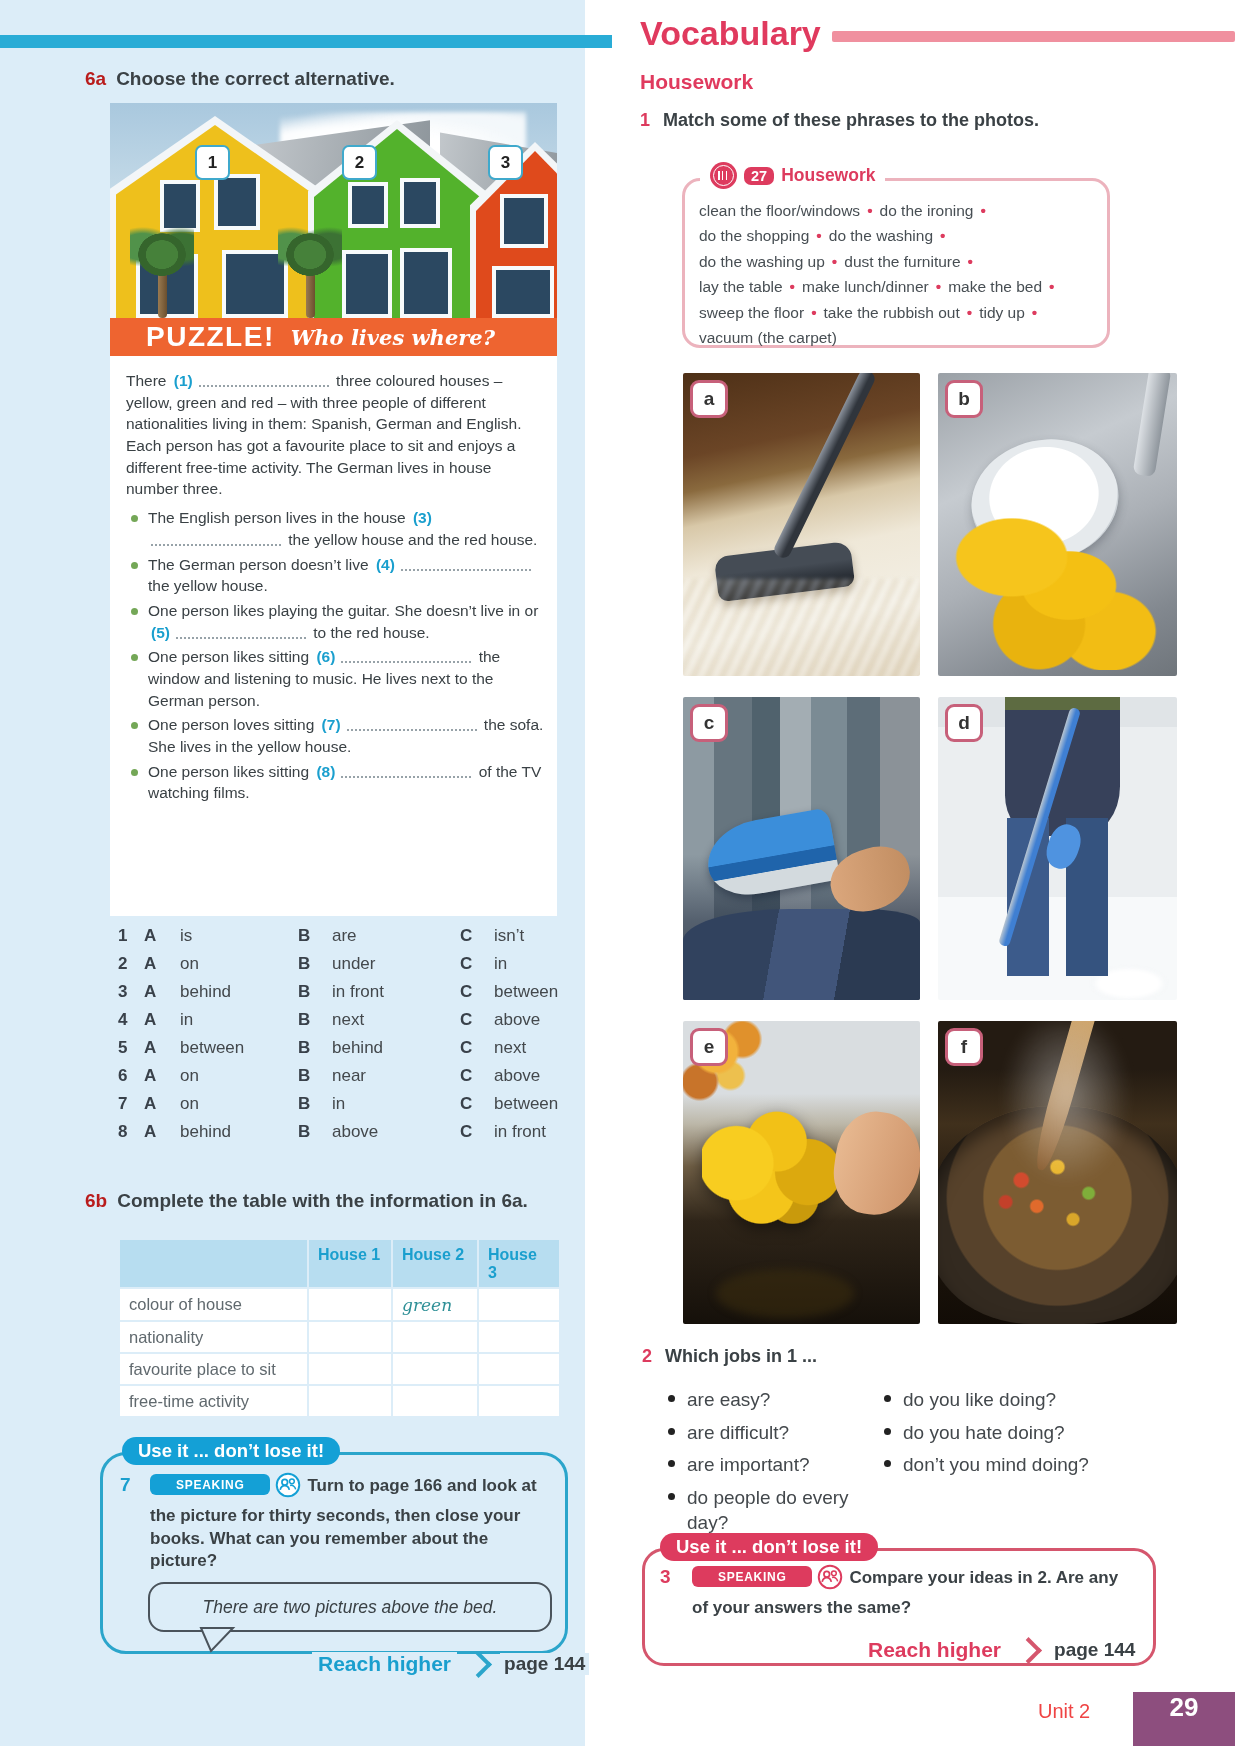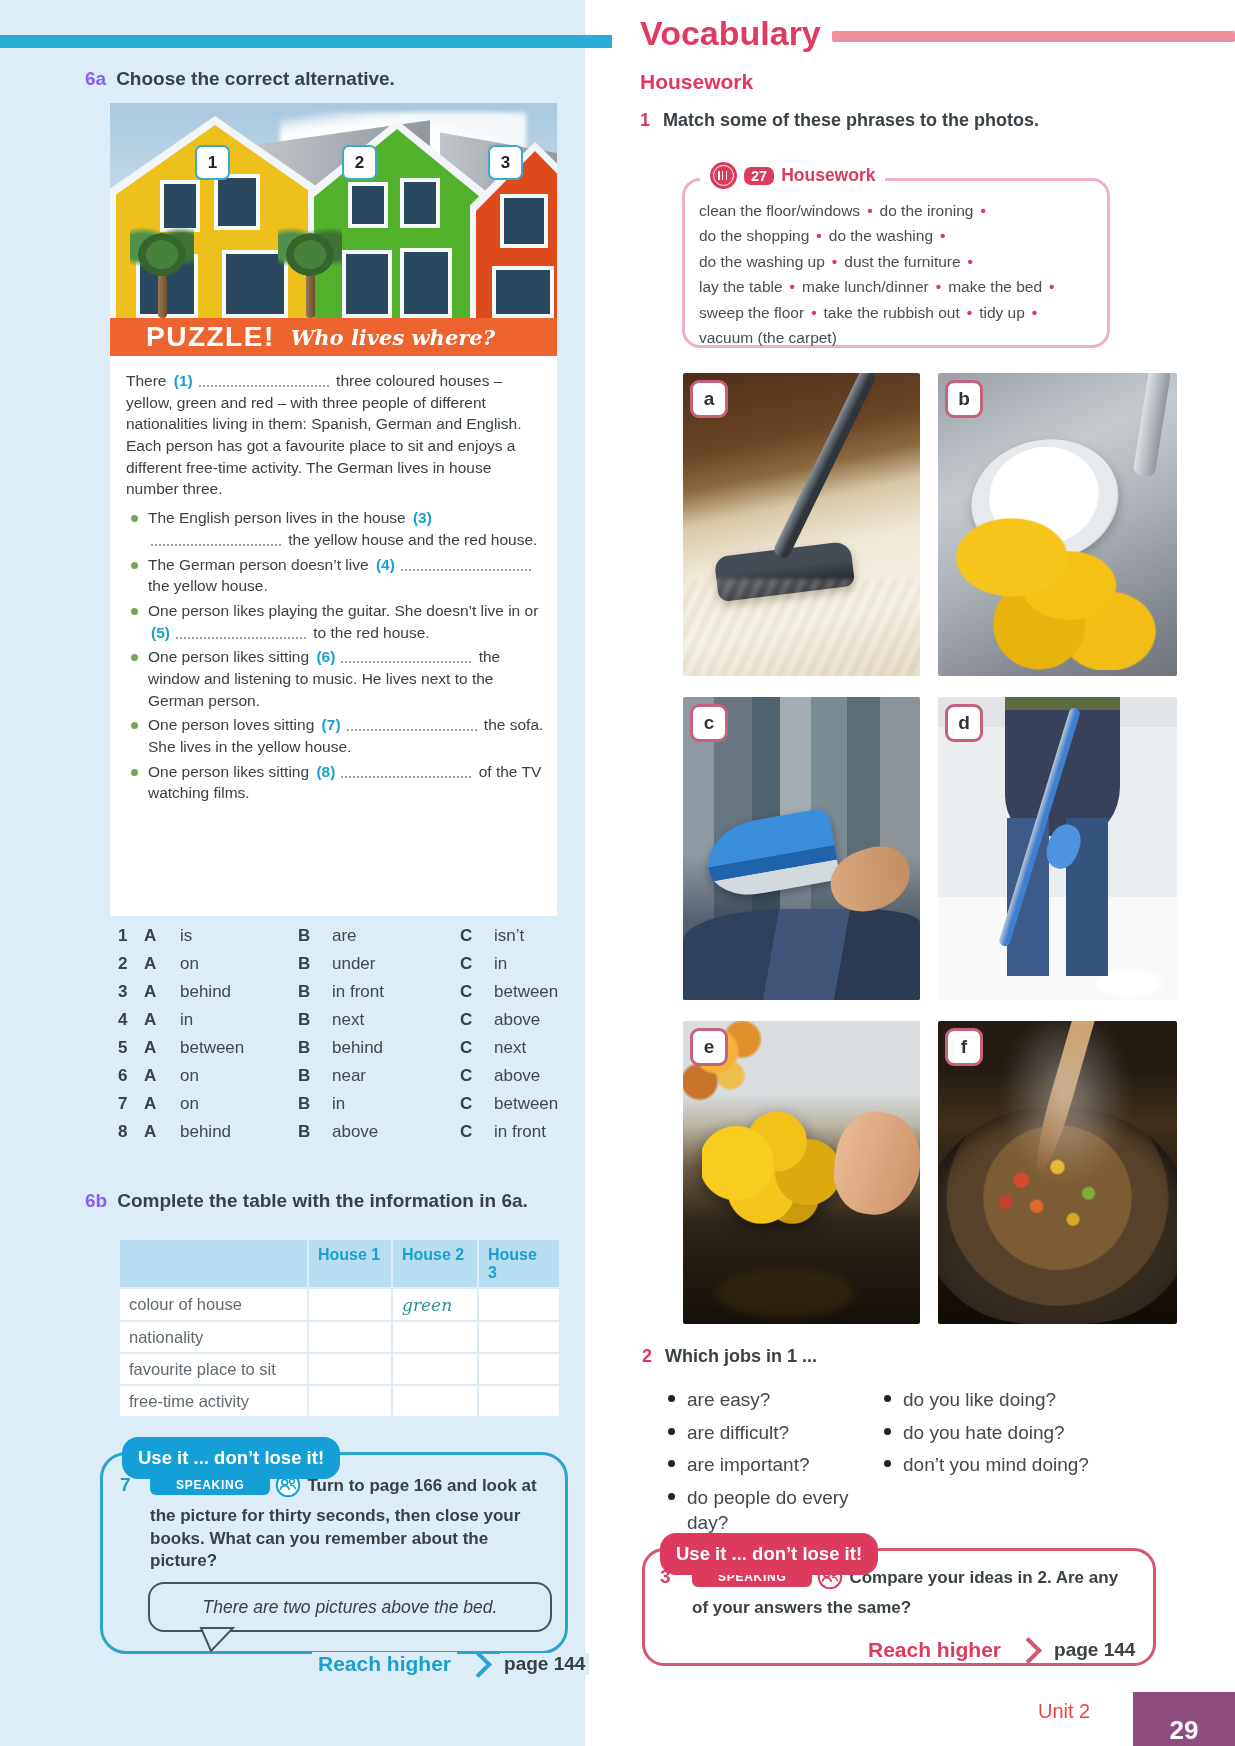--- a/index.html
+++ b/index.html
@@ -4,21 +4,21 @@
 <style>
   html,body{margin:0;padding:0;background:#fff;}
   body{width:1235px;height:1746px;position:relative;overflow:hidden;
        font-family:"Liberation Sans",sans-serif;color:#3a4145;}
 
   
   #left-panel{position:absolute;left:0;top:0;width:585px;height:1746px;background:#dcedf8;}
   #teal-bar{position:absolute;left:0;top:35px;width:612px;height:13px;background:#29acd6;}
 
   .exhead{position:absolute;font-size:19px;font-weight:700;color:#3a4145;}
-  .exnum{color:#8b5cf6;font-weight:700;margin-right:10px;}
+  .exnum{color:#b91c1c;font-weight:700;margin-right:10px;}
 
   
   #houses{position:absolute;left:110px;top:103px;width:447px;height:215px;overflow:hidden;
           background:linear-gradient(180deg,#a9c8de 0%,#c6dbe8 45%,#e2eaf0 100%);}
   #houses::before{content:"";position:absolute;left:38%;top:4%;width:55%;height:34%;
           background:radial-gradient(ellipse at 30% 50%,rgba(255,255,255,.95) 0 40%,transparent 70%),
                      radial-gradient(ellipse at 70% 40%,rgba(255,255,255,.85) 0 45%,transparent 75%);
           filter:blur(2px);}
   .roofg{position:absolute;background:linear-gradient(100deg,#c2c7cb,#8d959b);}
   .house{position:absolute;bottom:0;}
@@ -63,21 +63,21 @@
            grid-template-columns:187px 82px 84px 80px;gap:2px;}
   #table6b>div{box-sizing:border-box;padding:6px 9px 5px;}
   .tb-h{background:#b7ddf0;color:#1a9fce;font-weight:700;font-size:16px;}
   .tb-l{background:#fff;color:#60696e;font-size:16.5px;}
   .tb-c{background:#fff;min-height:29px;}
   .tb-hand{font-family:"DejaVu Serif",serif;font-style:italic;color:#2e8f96;font-size:17px;}
 
   
   .uibox{position:absolute;border-radius:26px;}
   #uibox-l{left:100px;top:1452px;width:462px;height:196px;border:3px solid #2ba5cb;}
-  .uipill{position:absolute;color:#fff;font-size:18.5px;font-weight:700;padding:10px 16px;border-radius:16px;z-index:3;}
+  .uipill{position:absolute;color:#fff;font-size:18.5px;font-weight:700;padding:3px 16px;border-radius:16px;z-index:3;}
   #uipill-l{left:122px;top:1437px;background:#14a0d6;}
   #ex7{position:absolute;left:120px;top:1472px;width:428px;font-size:17px;font-weight:700;line-height:1.34;}
   .exnum-big{float:left;width:30px;font-size:19px;font-weight:700;}
   .teal-c{color:#1a9fce;} .crims-c{color:#dd3b5e;}
   .badge{display:inline-block;color:#fff;font-size:12px;font-weight:700;letter-spacing:.06em;
          padding:3px 26px 2px;border-radius:6px;vertical-align:2px;margin-right:5px;}
   .badge-teal{background:#14a0d6;} .badge-red{background:#dd3b5e;}
   .pair-ic{display:inline-block;vertical-align:-7px;margin-right:6px;}
   .pair-teal{color:#14a0d6;} .pair-red{color:#dd3b5e;}
 
@@ -207,21 +207,21 @@
 
   #uibox-r{left:642px;top:1548px;width:508px;height:112px;border:3px solid #d5566d;border-radius:22px;}
   #uipill-r{left:660px;top:1533px;background:#dd3b5e;}
   #ex3{position:absolute;left:660px;top:1564px;width:478px;font-size:17px;font-weight:700;line-height:1.34;}
   #reach-r{left:862px;top:1638px;}
   #reach-r .reach-t{color:#dd3b5e;background:#fff;}
   #reach-r .reach-p{background:#fff;}
 
   #unit-label{position:absolute;left:1038px;top:1700px;font-size:20px;font-weight:400;color:#ef4444;}
   #page-box{position:absolute;left:1133px;top:1692px;width:102px;height:54px;background:#8d4e7e;
-        display:flex;align-items:flex-end;justify-content:center;color:#fff;font-size:26px;font-weight:700;}
+        display:flex;align-items:flex-start;justify-content:center;color:#fff;font-size:26px;font-weight:700;}
 </style>
 </head>
 <body>
 
 <div id="left-panel"></div>
 <div id="teal-bar"></div>
 
 <div class="exhead" style="left:85px;top:68px;">
   <span class="exnum">6a</span><span>Choose the correct alternative.</span>
 </div>

